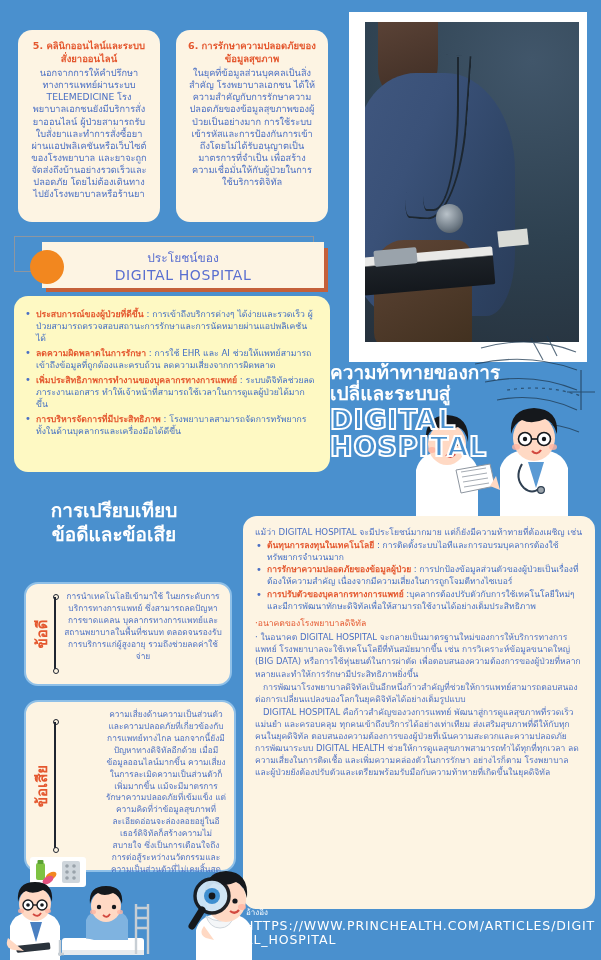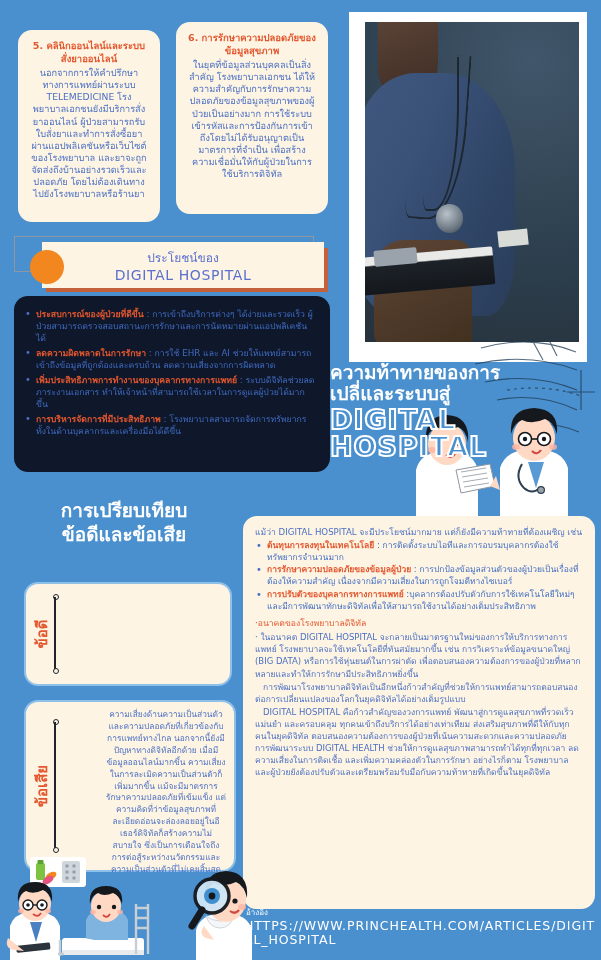--- a/index.html
+++ b/index.html
@@ -18,21 +18,21 @@
     border-radius: 14px;
     padding: 10px 12px 16px;
     color: #4a5fc1;
     text-align: center;
     line-height: 1.32;
   }
   .card-title { color: #e4572e; font-weight: bold; font-size: 9.5px; margin-bottom: 2px; display:block; }
   .card-body { font-size: 9.2px; display:block; color:#4a6fc4; }
 
   #card5 { position: absolute; left: 18px; top: 30px; width: 142px; height: 192px; }
-  #card6 { position: absolute; left: 176px; top: 22px; width: 152px; height: 192px; }
+  #card6 { position: absolute; left: 176px; top: 30px; width: 152px; height: 192px; }
 
   
   .photo-frame {
     position: absolute; left: 349px; top: 12px; width: 238px; height: 350px;
     background: #ffffff; padding: 10px 8px 20px 16px;
   }
   .photo {
     width: 100%; height: 100%;
     background:
       radial-gradient(circle at 78% 12%, #41566a 0%, #2e4150 55%, #26313c 100%);
@@ -102,21 +102,21 @@
   .plaque-l1 { font-size: 12px; color: #5a6fd0; }
   .plaque-l2 { font-size: 14px; color: #5a6fd0; letter-spacing: .6px; }
   .orange-dot {
     position: absolute; left: 16px; top: 14px; width: 34px; height: 34px;
     border-radius: 50%; background: #f2871f;
   }
 
   
   #benefits-card {
     position: absolute; left: 14px; top: 296px; width: 316px; height: 176px;
-    background: #0f172a; border-radius: 14px; padding: 12px 14px 10px 10px;
+    background: #fef9c3; border-radius: 14px; padding: 12px 14px 10px 10px;
   }
   ul.bl { list-style: none; }
   ul.bl > li {
     position: relative; padding-left: 12px; margin-bottom: 3px;
     font-size: 8.7px; line-height: 1.38; color: #3f6cc4;
   }
   ul.bl > li::before {
     content: "•"; position: absolute; left: 1px; top: -1px; color: #4a6fc4; font-size: 10px;
   }
   ul.bl b { color: #e4572e; font-weight: bold; }
@@ -135,21 +135,21 @@
   .ch-l4 {
     font-size: 27px; font-weight: bold; line-height: 1.0; letter-spacing: 1px;
     color: #4a90ce; -webkit-text-stroke: 2px #ffffff;
   }
 
   
   .lines { position: absolute; right: 0; top: 330px; width: 130px; height: 120px; opacity:.75; z-index:2;}
   .doctors { position: absolute; left: 404px; top: 398px; width: 190px; height: 118px; z-index: 5; }
 
   
-  #compare-head { position: absolute; left: 10px; top: 498px; width: 228px; text-align: center; }
+  #compare-head { position: absolute; left: 0; top: 498px; width: 228px; text-align: center; }
   #compare-head div { color: #ffffff; font-size: 19px; font-weight: bold; line-height: 1.28; }
 
   
   .pc-box {
     position: absolute; background: #fdf4e3;
     border: 2.5px solid #8fc0e8; border-radius: 14px;
   }
   #pros-box { left: 24px; top: 582px; width: 208px; height: 104px; }
   #cons-box { left: 24px; top: 700px; width: 212px; height: 172px; }
   .pc-label {
@@ -317,20 +317,21 @@
   <div id="compare-head">
     <div>การเปรียบเทียบ</div>
     <div>ข้อดีและข้อเสีย</div>
   </div>
 
   <div class="pc-box" id="pros-box">
     <div class="pc-label">ข้อดี</div>
     <div class="pc-rule">
         <i></i>
       </div>
+    <div class="pc-text">การนำเทคโนโลยีเข้ามาใช้ ในยกระดับการบริการทางการแพทย์ ซึ่งสามารถลดปัญหาการขาดแคลน บุคลากรทางการแพทย์และสถานพยาบาลในพื้นที่ชนบท ตลอดจนรองรับการบริการแก่ผู้สูงอายุ รวมถึงช่วยลดค่าใช้จ่าย</div>
   </div>
 
   <div class="pc-box" id="cons-box">
     <div class="pc-label">ข้อเสีย</div>
     <div class="pc-rule">
         <i></i>
       </div>
     <div class="pc-text">ความเสี่ยงด้านความเป็นส่วนตัวและความปลอดภัยที่เกี่ยวข้องกับการแพทย์ทางไกล นอกจากนี้ยังมีปัญหาทางดิจิทัลอีกด้วย เมื่อมีข้อมูลออนไลน์มากขึ้น ความเสี่ยงในการละเมิดความเป็นส่วนตัวก็เพิ่มมากขึ้น แม้จะมีมาตรการรักษาความปลอดภัยที่เข้มแข็ง แต่ความคิดที่ว่าข้อมูลสุขภาพที่ละเอียดอ่อนจะล่องลอยอยู่ในอีเธอร์ดิจิทัลก็สร้างความไม่สบายใจ ซึ่งเป็นการเตือนใจถึงการต่อสู้ระหว่างนวัตกรรมและความเป็นส่วนตัวที่ไม่เคยสิ้นสุด</div>
   </div>
 

